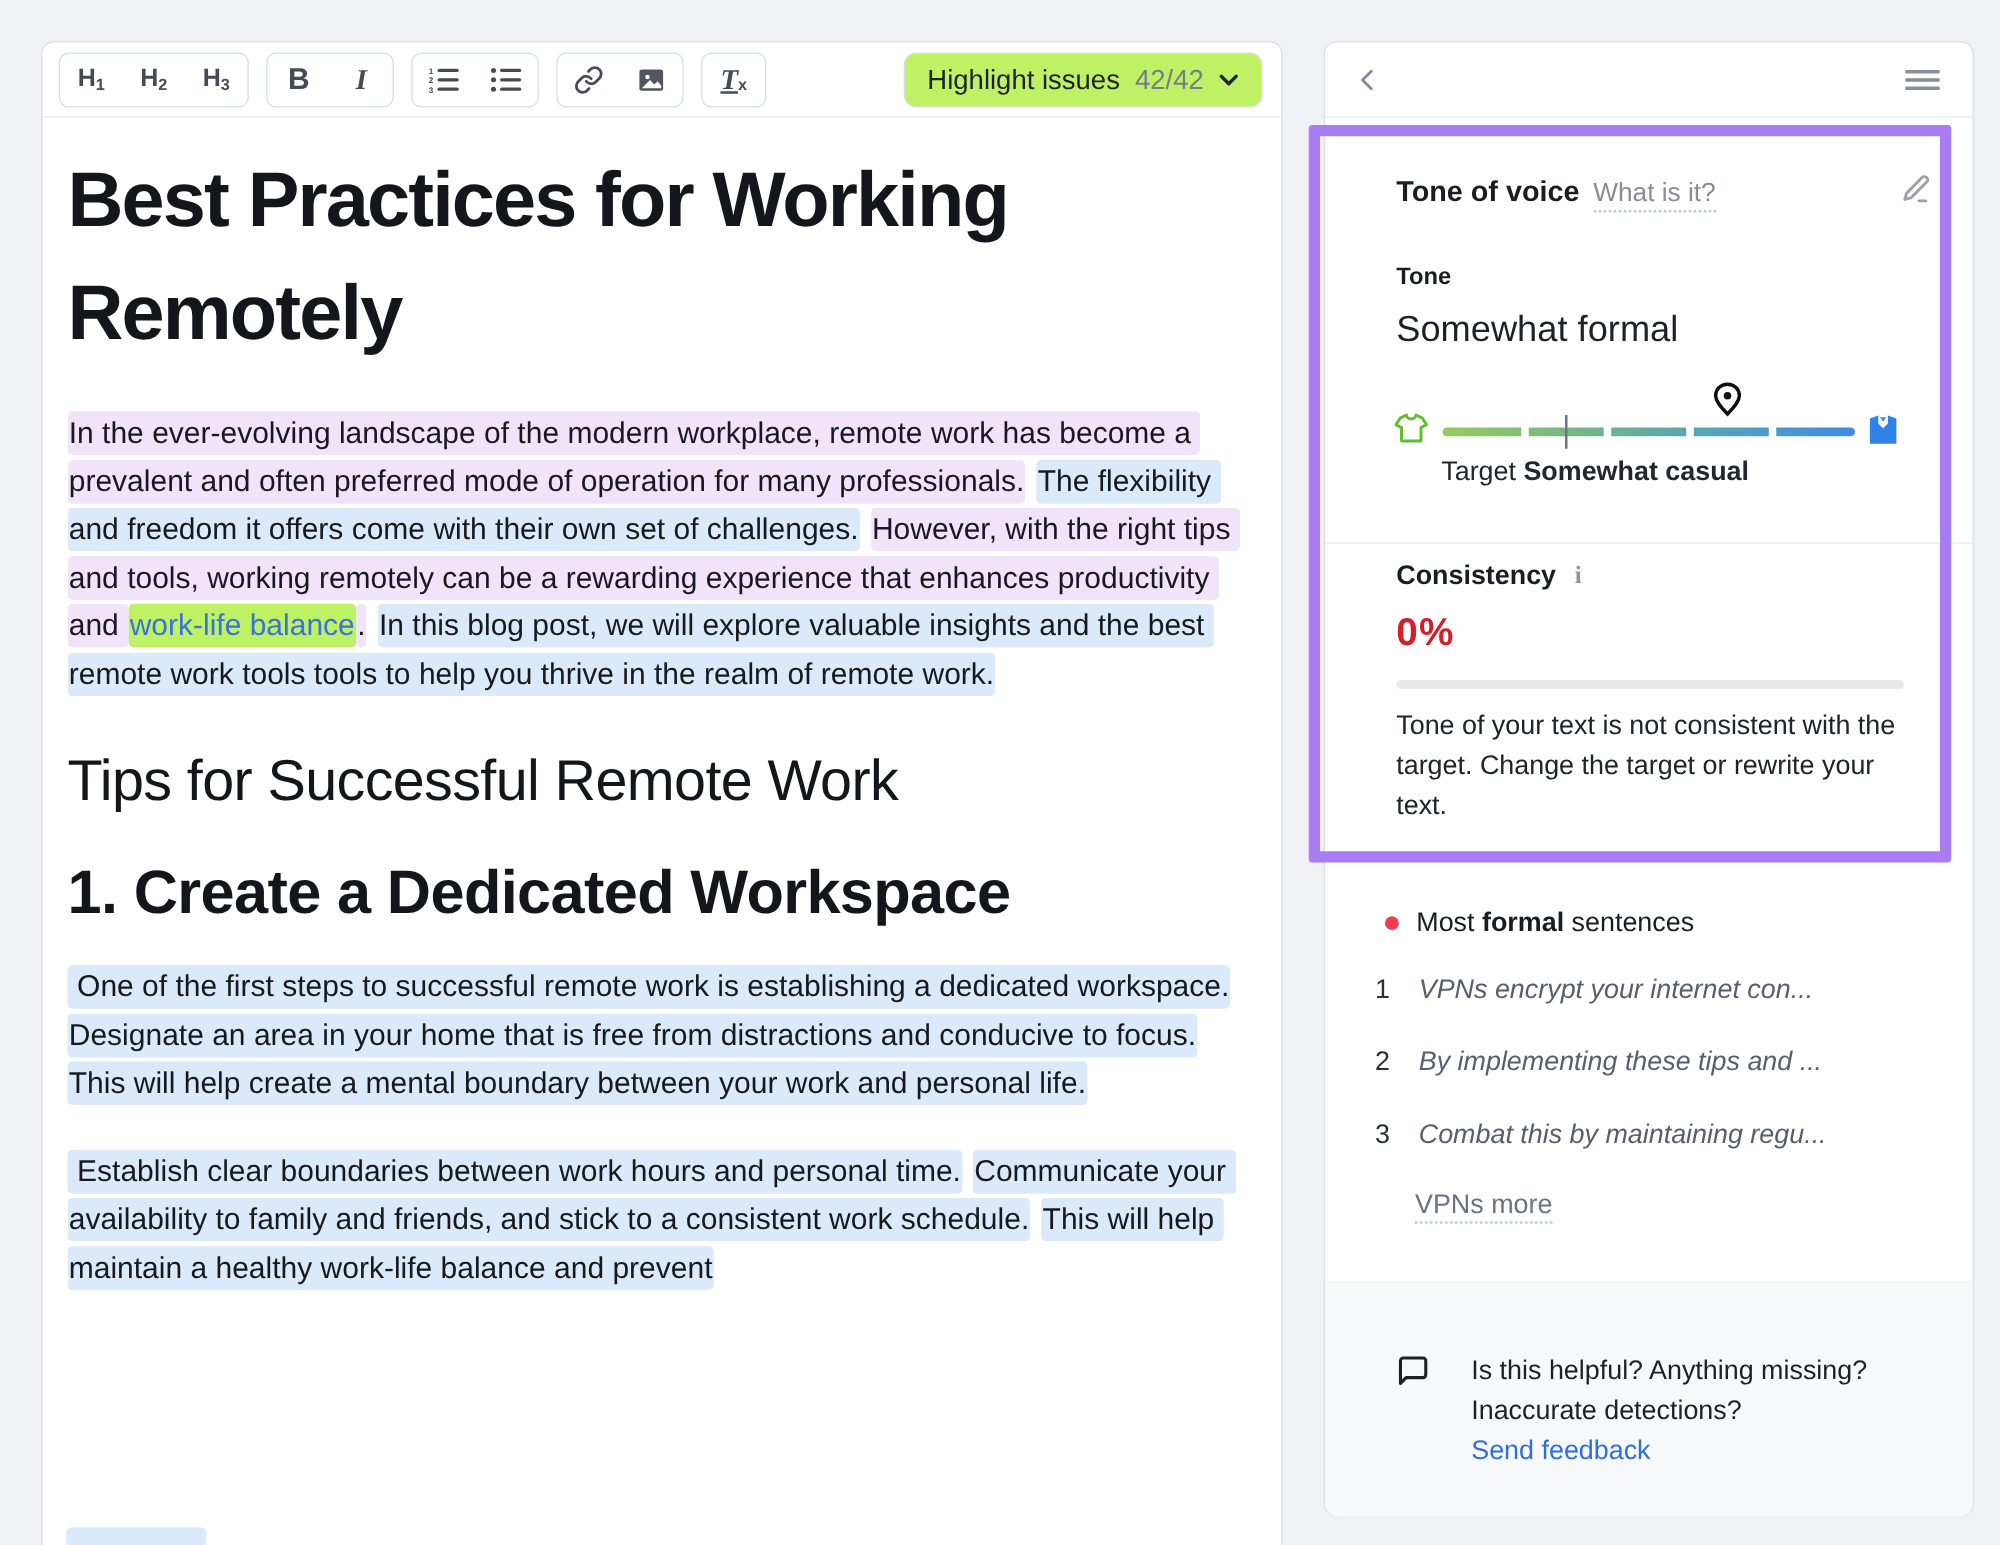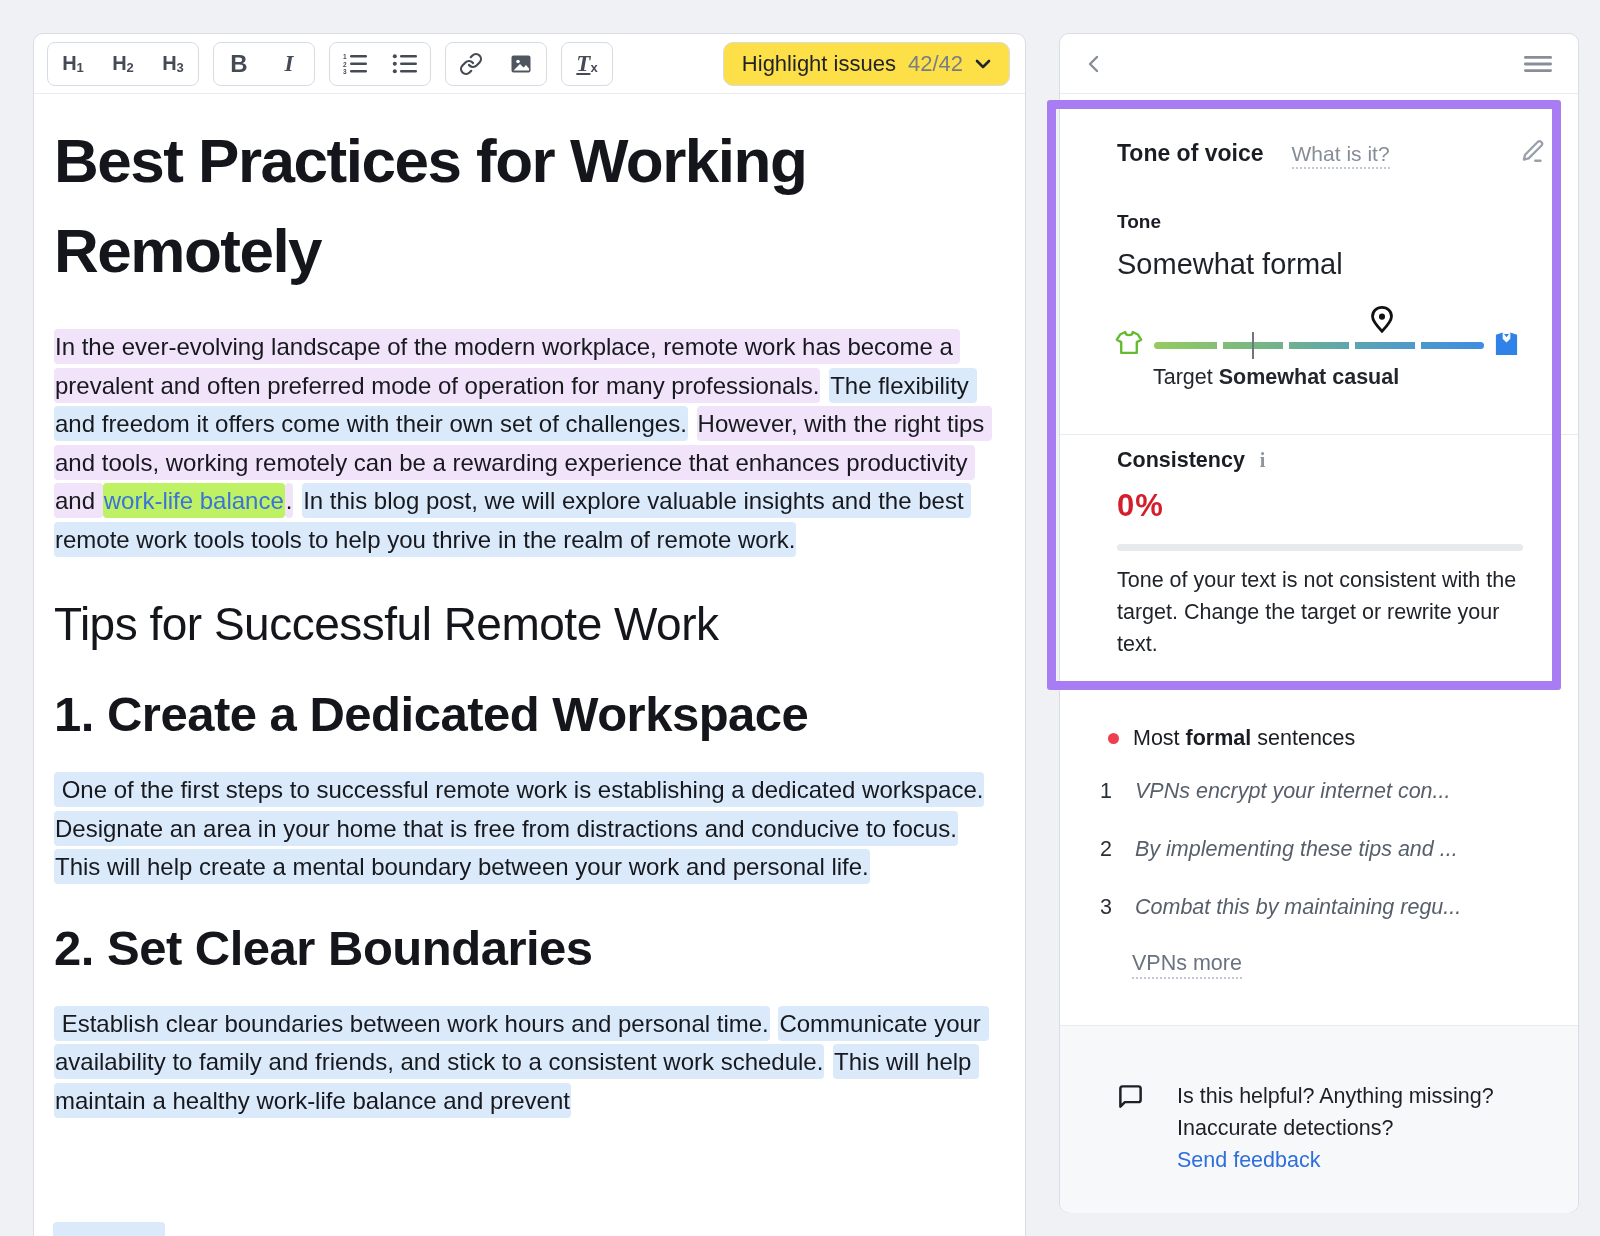--- a/index.html
+++ b/index.html
@@ -30,21 +30,21 @@
     color:#454b55; font-size:20px; font-weight:bold; cursor:pointer;
   }
   .tbtn sub { font-size:13px; font-weight:bold; transform:translateY(4px); }
   .tbtn.italic-btn { font-family:"Liberation Serif", serif; font-style:italic; font-size:23px; }
   .tbtn.clear-btn { font-family:"Liberation Serif", serif; font-style:italic; font-size:23px; }
   .tbtn svg { display:block; }
   .hl-dropdown {
     margin-left:auto; margin-right:2px;
     height:44px; display:flex; align-items:center; gap:12px;
     border:1px solid #d7dbe2; border-radius:10px; padding:0 18px;
-    font-size:22px; cursor:pointer; background:#fde047;
+    font-size:22px; cursor:pointer; background:#bef264;
   }
   .hl-dropdown .lbl { color:#1f2228; }
   .hl-dropdown .cnt { color:#777e88; }
   
   .doc { padding:10px 20px 0 20px; width:100%; }
   .doc-h1 {
     font-size:62px; line-height:90px; font-weight:800; letter-spacing:-1.5px;
     color:#14161b; margin-top:12px;
   }
   .doc-h2 {
@@ -69,21 +69,21 @@
     background:#dbeafa; border-radius:4px; z-index:2;
   }
   
   #panel-card { left:1059px; top:33px; width:520px; height:1180px; z-index:1; }
   .panel-header {
     position:absolute; left:0; top:0; width:100%; height:60px;
     border-bottom:1px solid #e8ebef;
     display:flex; align-items:center; justify-content:space-between; padding:0 26px;
   }
   .pabs { position:absolute; }
-  .tone-title-row { left:57px; top:106px; display:flex; align-items:baseline; gap:28px; }
+  .tone-title-row { left:57px; top:106px; display:flex; align-items:baseline; gap:11px; }
   .tone-title { font-size:23px; font-weight:bold; color:#1a1d23; }
   .what-link {
     font-size:21px; color:#868d97; cursor:pointer;
     border-bottom:2px dotted #c2c8d1; padding-bottom:1px;
   }
   .pencil-btn { left:460px; top:104px; cursor:pointer; }
   .tone-label { left:57px; top:177px; font-size:19px; font-weight:bold; color:#1a1d23; }
   .tone-value { left:57px; top:214px; font-size:29px; color:#1e2127; }
   .tshirt-icon { left:54px; top:295px; }
   .shirt-icon { left:433px; top:297px; }
@@ -201,21 +201,20 @@
         <polyline points="2,2 8,8 14,2" fill="none" stroke="#21252c" stroke-width="2.6" stroke-linecap="round" stroke-linejoin="round"></polyline>
       </svg>
     </div>
   </div>
   <div class="doc" id="doc">
       <h1 class="doc-h1">Best Practices for Working Remotely</h1>
       <p class="doc-p"><span class="hl-purple">In the ever-evolving landscape of the modern workplace, remote work has become a prevalent and often preferred mode of operation for many professionals.</span><span> </span><span class="hl-blue">The flexibility and freedom it offers come with their own set of challenges.</span><span> </span><span class="hl-purple">However, with the right tips and tools, working remotely can be a rewarding experience that enhances productivity and </span><span class="hl-pink">work-life balance</span><span class="hl-purple">.</span><span> </span><span class="hl-blue">In this blog post, we will explore valuable insights and the best remote work tools tools to help you thrive in the realm of remote work.</span></p>
       <h2 class="doc-h2">Tips for Successful Remote Work</h2>
       <h3 class="doc-h3">1. Create a Dedicated Workspace</h3>
       <p class="doc-p"><span class="hl-blue">&nbsp;One of the first steps to successful remote work is establishing a dedicated workspace.</span><span> </span><span class="hl-blue">Designate an area in your home that is free from distractions and conducive to focus.</span><span> </span><span class="hl-blue">This will help create a mental boundary between your work and personal life.</span></p>
-      <h3 class="doc-h3">2. Set Clear Boundaries</h3>
       <p class="doc-p"><span class="hl-blue">&nbsp;Establish clear boundaries between work hours and personal time.</span><span> </span><span class="hl-blue">Communicate your availability to family and friends, and stick to a consistent work schedule.</span><span> </span><span class="hl-blue">This will help maintain a healthy work-life balance and prevent</span></p>
     </div>
 </div>
 <div class="cutoff-hl"></div>
 
 <div class="card" id="panel-card">
   <div class="panel-header">
     <svg width="14" height="20" viewBox="0 0 14 20" class="icon-stroke">
       <polyline points="11,3 4,10 11,17"></polyline>
     </svg>

